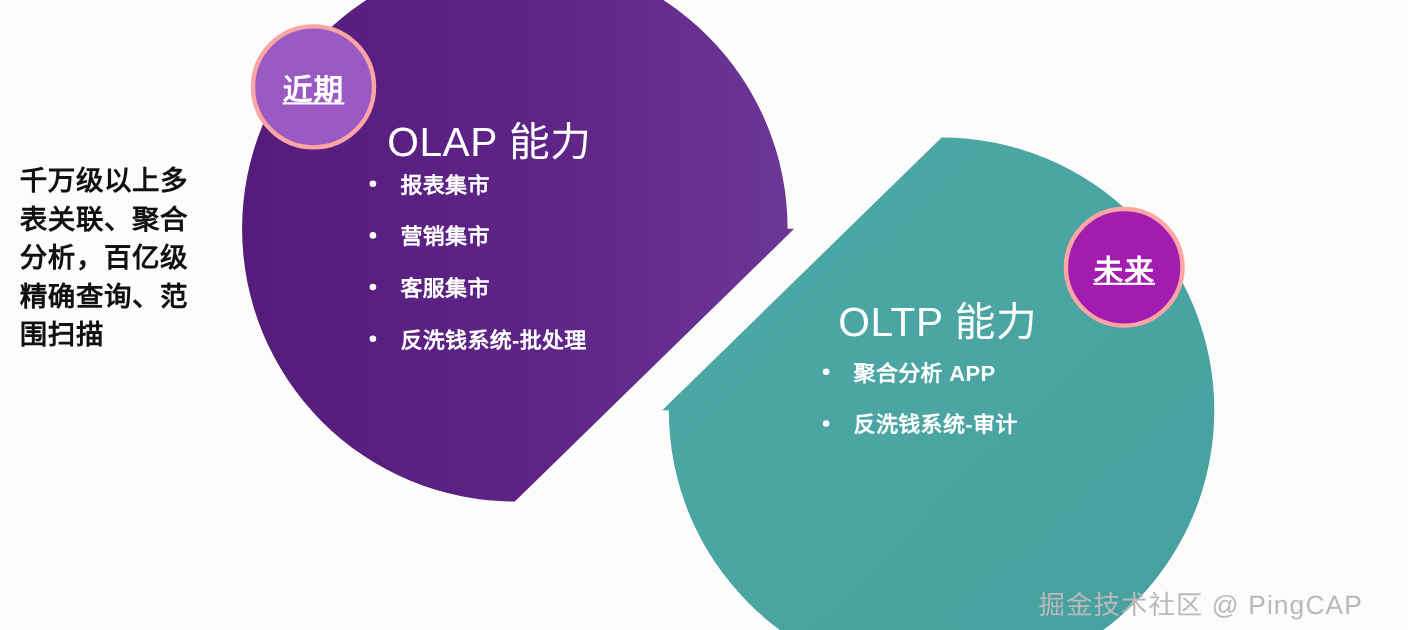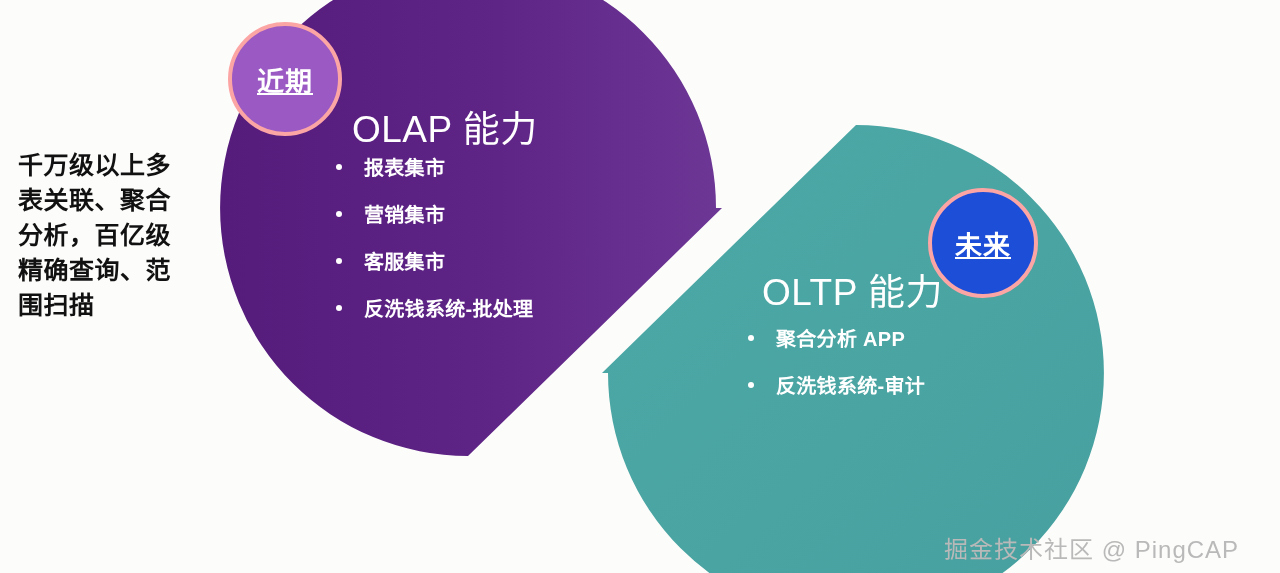--- a/index.html
+++ b/index.html
@@ -113,25 +113,25 @@
     text-decoration: underline;
   }
   #badge-near {
     left: 228px;
     top: 22px;
     width: 114px;
     height: 114px;
     background: #9a59c3;
   }
   #badge-future {
-    left: 928px;
+    left: 967px;
     top: 188px;
     width: 110px;
     height: 110px;
-    background: #1d4ed8;
+    background: #a21caf;
   }
 
   
   #watermark {
     position: absolute;
     left: 944px;
     top: 530px;
     color: #b9b9b9;
     font-size: 24px;
     font-weight: 400;

